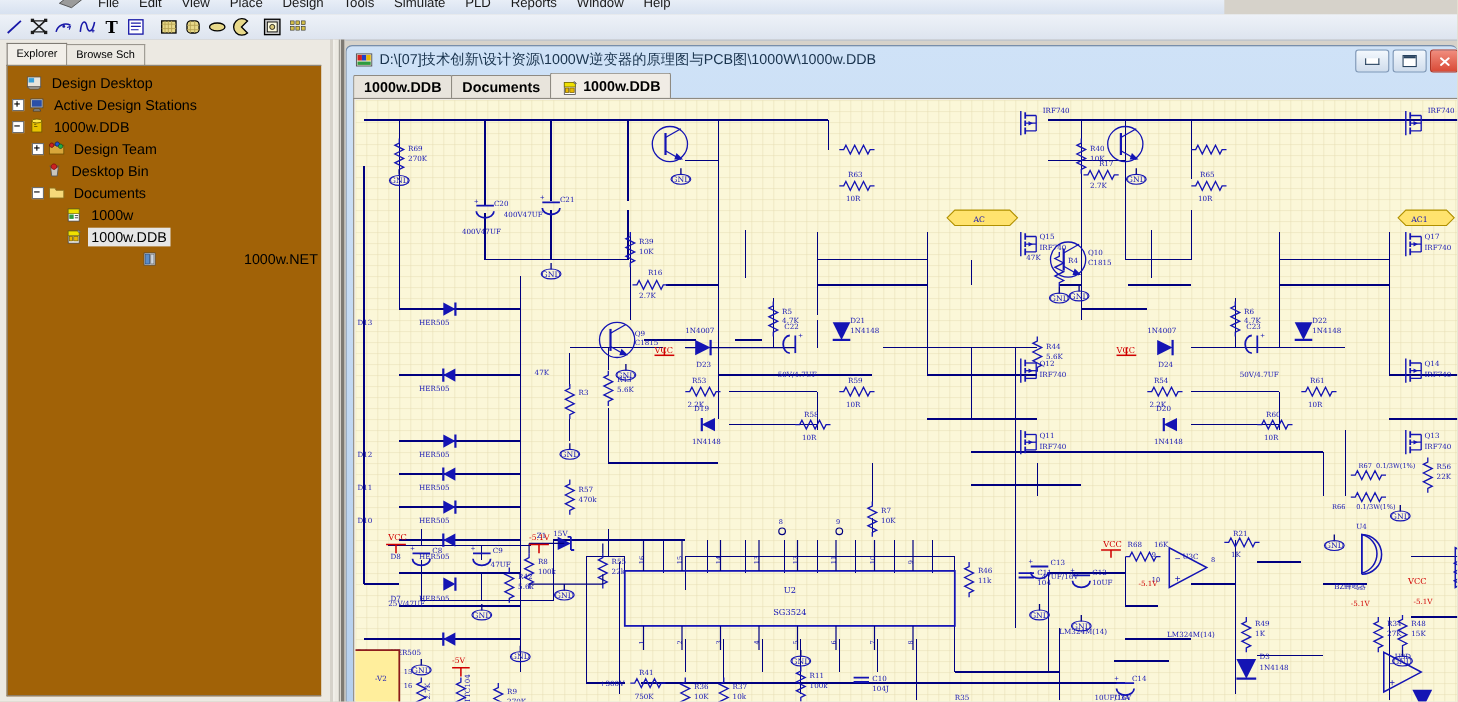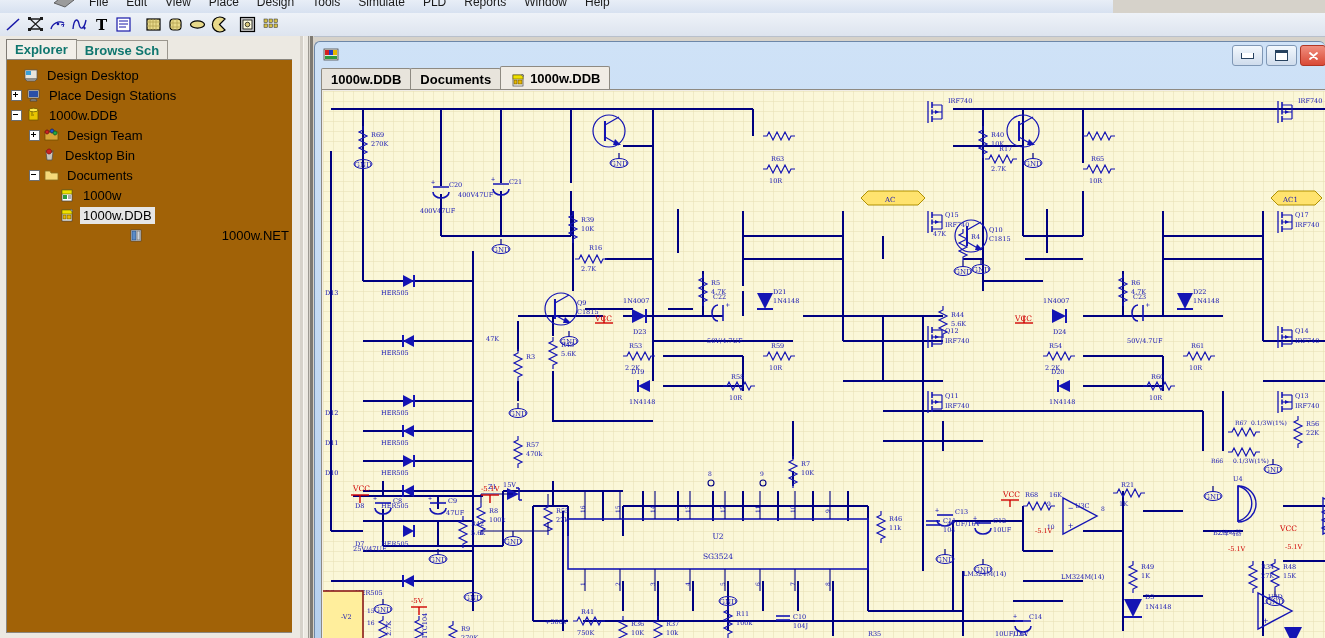--- a/index.html
+++ b/index.html
@@ -22,21 +22,21 @@
   
   .toolbar{position:absolute;left:0;top:13px;width:1325px;height:23px;
     background:linear-gradient(#eef2f8,#dde4ef);border-bottom:1px solid #b8c0cc;}
   .tb{position:absolute;top:2px;width:19px;height:19px;display:flex;align-items:center;justify-content:center;}
   .tb svg{display:block;}
 
   
   .leftpane{position:absolute;left:0;top:36px;width:300px;height:602px;background:#ece9e2;}
   .tabrow{position:absolute;left:6px;top:4px;height:20px;display:flex;align-items:flex-end;}
   .ptab{height:19px;padding:0 8px;background:#ece9e2;border:1px solid #9a968e;border-bottom:none;
-    font-size:13px;font-weight:bold;line-height:19px;color:#0f766e;margin-right:-1px;}
+    font-size:10px;font-weight:normal;line-height:19px;color:#000000;margin-right:-1px;}
   .ptab.active{background:#f2efe9;height:20px;line-height:20px;border-color:#7f7b74;}
   .treebox{position:absolute;left:6px;top:23px;width:285px;height:572px;background:#a16207;
     border:1px solid #8a867e;border-right:none;overflow:hidden;}
   .tree{position:relative;padding:5px 0 0 4px;}
   .tnode{position:relative;height:20px;display:flex;align-items:center;white-space:nowrap;}
   .tnode .lbl{font-size:13px;color:#000;padding:1px 3px;}
   .tnode.sel .lbl{background:#e6e6e6;}
   .expander{width:9px;height:9px;border:1px solid #6e6e6e;background:#fff;position:relative;
     margin-right:3px;flex:none;}
   .expander:before{content:"";position:absolute;left:1px;top:3px;width:5px;height:1px;background:#000;}
@@ -220,21 +220,21 @@
               </svg></span>
             <span class="lbl">Design Desktop</span>
           </div>
           <div class="tnode" style="padding-left: 0px;">
             <div class="expander plus"></div>
             <span class="ticon"><svg width="17" height="16" viewBox="0 0 17 16">
                 <rect x="3" y="3" width="11" height="8" fill="#d8d4cb" stroke="#444" stroke-width="0.7"></rect>
                 <rect x="4" y="4" width="9" height="6" fill="#2a4fa8"></rect>
                 <path d="M6,12 L11,12 L12,14 L5,14 Z" fill="#9a968d" stroke="#444" stroke-width="0.8"></path>
               </svg></span>
-            <span class="lbl">Place Design Stations</span>
+            <span class="lbl">Active Design Stations</span>
           </div>
           <div class="tnode" style="padding-left: 0px;">
             <div class="expander"></div>
             <span class="ticon"><svg width="17" height="16" viewBox="0 0 17 16">
                 <rect x="4" y="3" width="9" height="10" fill="#e8c400" stroke="#6b5800" stroke-width="0.7"></rect>
                 <path d="M4,3 a4.5,1.8 0 0 1 9,0 a4.5,1.8 0 0 1 -9,0" fill="#ffe84a" stroke="#6b5800" stroke-width="0.8"></path>
                 <path d="M6,6 l2,0 M6,8 l3,0" fill="#000" stroke="#6b5800" stroke-width="0.8"></path>
               </svg></span>
             <span class="lbl">1000w.DDB</span>
           </div>
@@ -308,20 +308,21 @@
     <div class="mdi-title">
       <span class="mdi-ico">
         <svg width="16" height="16" viewBox="0 0 16 16">
           <rect x="1" y="3" width="14" height="11" fill="#e9e6dd" stroke="#4a4a4a" stroke-width="0.8"></rect>
           <rect x="2" y="4" width="4" height="5" fill="#d42020"></rect>
           <rect x="6" y="4" width="4" height="5" fill="#2040c8"></rect>
           <rect x="10" y="4" width="4" height="5" fill="#e8b800"></rect>
           <rect x="2" y="10" width="12" height="3" fill="#2f9b3f"></rect>
         </svg>
       </span>
+      <span class="mdi-text">D:\[07]技术创新\设计资源\1000W逆变器的原理图与PCB图\1000W\1000w.DDB</span>
       <div class="winbtns">
         <div class="wbtn">
             <div class="wb-min"></div>
           </div>
         <div class="wbtn">
             <div class="wb-max"></div>
           </div>
         <div class="wbtn close">
           <svg width="11" height="10" viewBox="0 0 11 10">
               <path d="M2,2 L9,8 M9,2 L2,8" stroke="#fff" stroke-width="1.8" stroke-linecap="round"></path>

